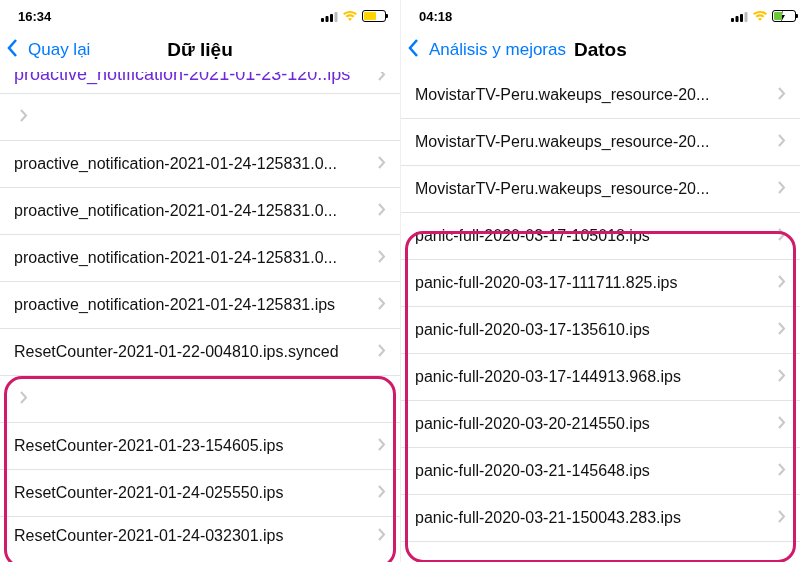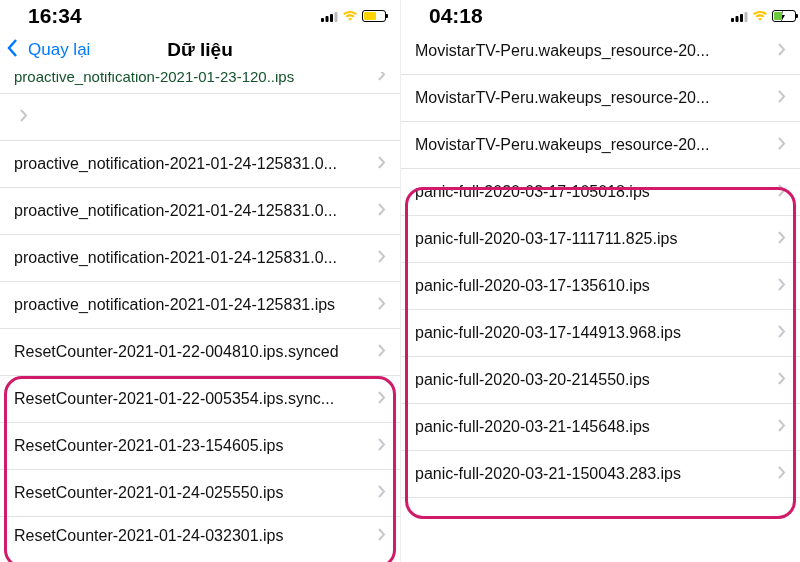--- a/index.html
+++ b/index.html
@@ -16,25 +16,25 @@
       width: 50%;
       height: 100%;
       display: flex;
       flex-direction: column;
       position: relative;
       background: #fff;
     }
     .phone + .phone { border-left: 1px solid #eee; }
     .status-bar {
       height: 28px;
-      padding: 4px 14px 0 28px;
+      padding: 4px 14px 0 18px;
       display: flex;
       align-items: center;
       justify-content: space-between;
-      font-size: 21px;
+      font-size: 13px;
       font-weight: 600;
     }
     .status-right { display: flex; align-items: center; gap: 4px; }
     .signal, .wifi, .battery { display: inline-flex; align-items: center; }
     .wifi svg { fill: #ffc400; }
     .battery-box {
       width: 24px; height: 12px;
       border: 1px solid #000; border-radius: 3px;
       position: relative; display: inline-block;
     }
@@ -75,21 +75,21 @@
       height: 47px;
       padding: 0 14px;
       display: flex; align-items: center; justify-content: space-between;
       border-bottom: 1px solid #e3e3e6;
       font-size: 16px;
       color: #111;
     }
     .row .label { overflow: hidden; text-overflow: ellipsis; white-space: nowrap; flex: 1; }
     .chev { color: #c7c7cc; margin-left: 6px; flex-shrink: 0; }
     .row-cut-top { height: 22px; align-items: flex-end; padding-bottom: 8px; }
-    .row-cut-top .label { color: #14532d; font-size: 15px; }
+    .row-cut-top .label { color: #6d28d9; font-size: 18px; }
     .row-cut-bot { border-bottom: none; height: 34px; align-items: flex-start; padding-top: 10px; }
     .highlight {
       position: absolute;
       left: 4px; right: 4px;
       border: 3px solid #d11a6a;
       border-radius: 18px;
       pointer-events: none;
     }
   </style>
 </head>
@@ -166,21 +166,20 @@
             <polyline points="1,1 6,6.5 1,12"></polyline>
           </svg></span>
       </div>
       <div class="row">
         <span class="label">ResetCounter-2021-01-22-004810.ips.synced</span>
         <span class="chev"><svg width="8" height="13" viewBox="0 0 8 13" fill="none" stroke="#c7c7cc" stroke-width="2">
             <polyline points="1,1 6,6.5 1,12"></polyline>
           </svg></span>
       </div>
       <div class="row">
-        <span class="label">ResetCounter-2021-01-22-005354.ips.sync...</span>
         <span class="chev"><svg width="8" height="13" viewBox="0 0 8 13" fill="none" stroke="#c7c7cc" stroke-width="2">
             <polyline points="1,1 6,6.5 1,12"></polyline>
           </svg></span>
       </div>
       <div class="row">
         <span class="label">ResetCounter-2021-01-23-154605.ips</span>
         <span class="chev"><svg width="8" height="13" viewBox="0 0 8 13" fill="none" stroke="#c7c7cc" stroke-width="2">
             <polyline points="1,1 6,6.5 1,12"></polyline>
           </svg></span>
       </div>
@@ -220,20 +219,31 @@
       <span class="battery">
         <span class="battery-box">
             <span class="battery-fill" id="bfill-right" style="width: 35%; background: rgb(106, 200, 59);"></span>
           </span>
         <svg width="8" height="12" viewBox="0 0 8 12" style="margin-left:-18px">
             <polygon points="5,0 1,7 4,7 3,12 7,5 4,5" fill="#000"></polygon>
           </svg>
       </span>
     </span>
   </div>
+  <div class="nav">
+    <div class="back nav-left-compact">
+      <span>
+        <svg width="12" height="20" viewBox="0 0 12 20" fill="none" stroke-width="2.5">
+            <polyline points="10,2 3,10 10,18"></polyline>
+          </svg>
+      </span>
+      <span>Análisis y mejoras</span>
+    </div>
+    <div class="nav-title" style="position:static;flex:1;text-align:left;margin-left:8px;pointer-events:auto">Datos</div>
+  </div>
   <div class="list" id="list-right">
     <div class="row">
         <span class="label">MovistarTV-Peru.wakeups_resource-20...</span>
         <span class="chev"><svg width="8" height="13" viewBox="0 0 8 13" fill="none" stroke="#c7c7cc" stroke-width="2">
             <polyline points="1,1 6,6.5 1,12"></polyline>
           </svg></span>
       </div>
       <div class="row">
         <span class="label">MovistarTV-Peru.wakeups_resource-20...</span>
         <span class="chev"><svg width="8" height="13" viewBox="0 0 8 13" fill="none" stroke="#c7c7cc" stroke-width="2">

